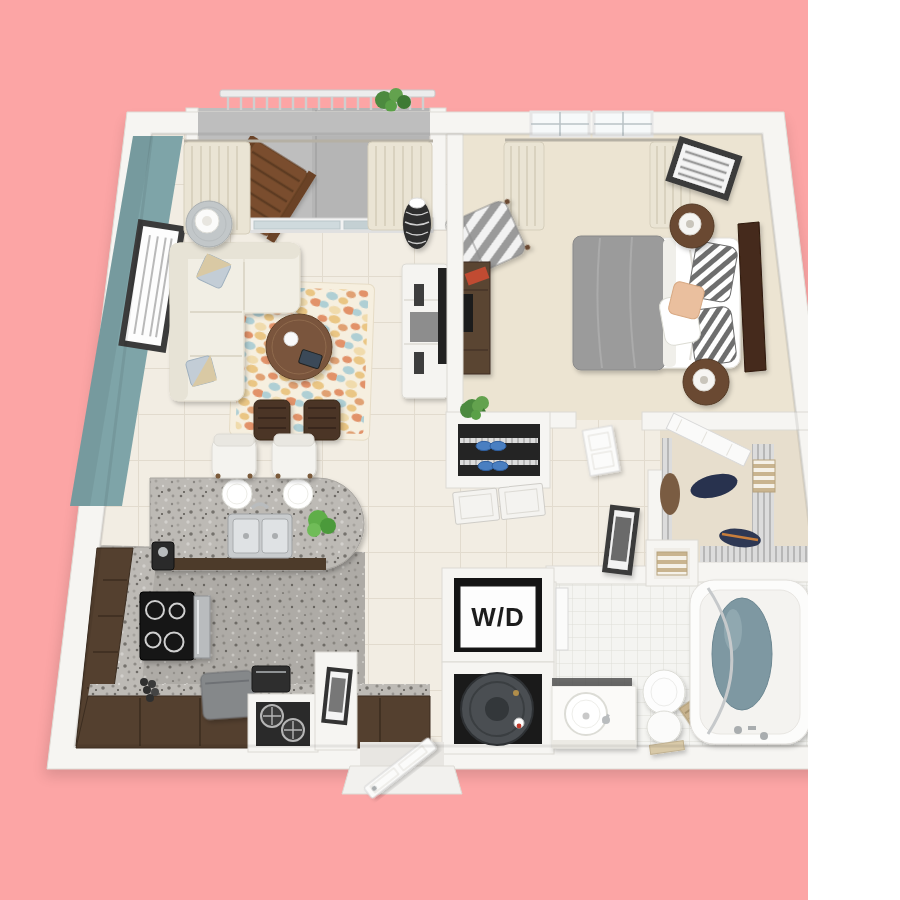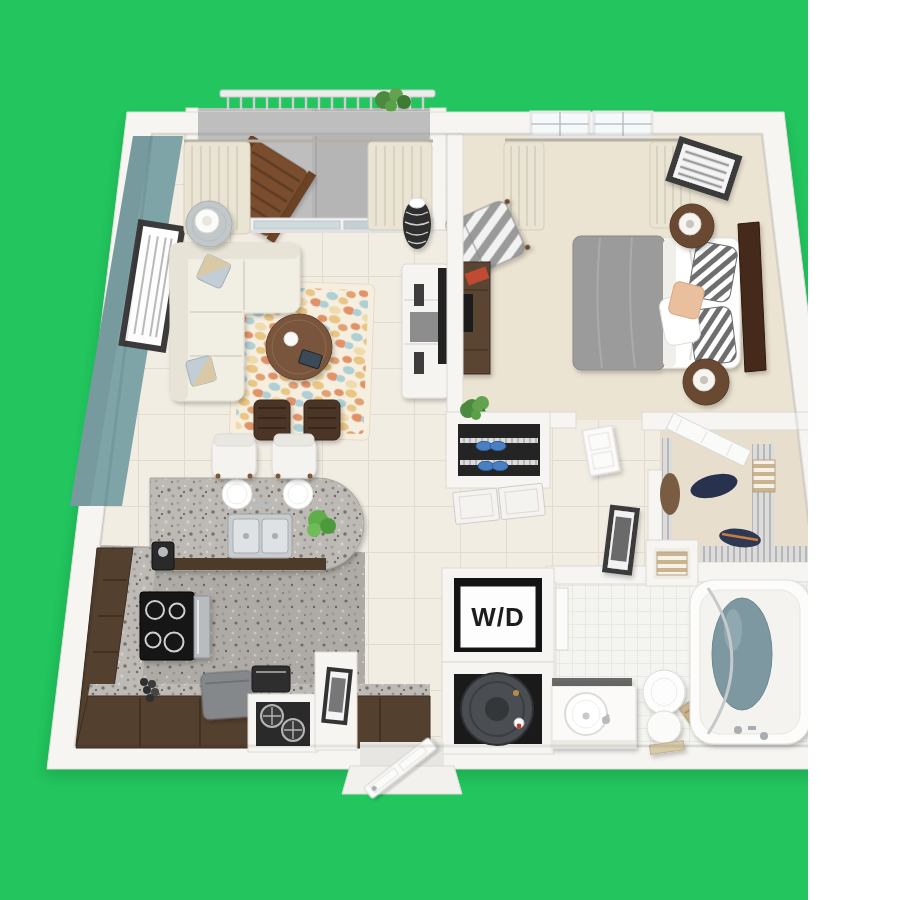--- a/index.html
+++ b/index.html
@@ -1,16 +1,16 @@
 <!DOCTYPE html>
 <html><head>
 <meta charset="utf-8">
 <style>
   html,body{margin:0;padding:0;background:#ffffff;}
-  .stage{width:808px;height:900px;position:relative;background:#22c55e;overflow:hidden;
+  .stage{width:808px;height:900px;position:relative;background:#fca5a5;overflow:hidden;
          font-family:"Liberation Sans", sans-serif;}
   svg{display:block;}
   text.wd{font-family:"Liberation Sans", sans-serif;font-size:26px;font-weight:600;fill:#1d1d1d;letter-spacing:1px;}
 </style>
 </head>
 <body>
 
 <div class="stage">
 <svg width="900" height="900" viewBox="0 0 900 900">
   <defs>

